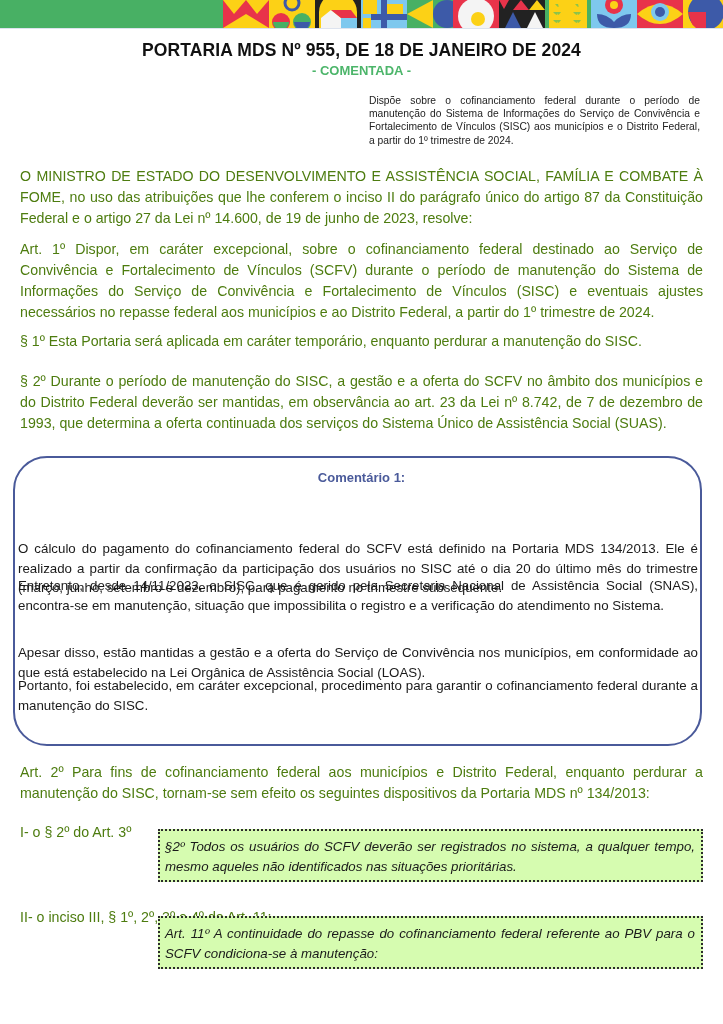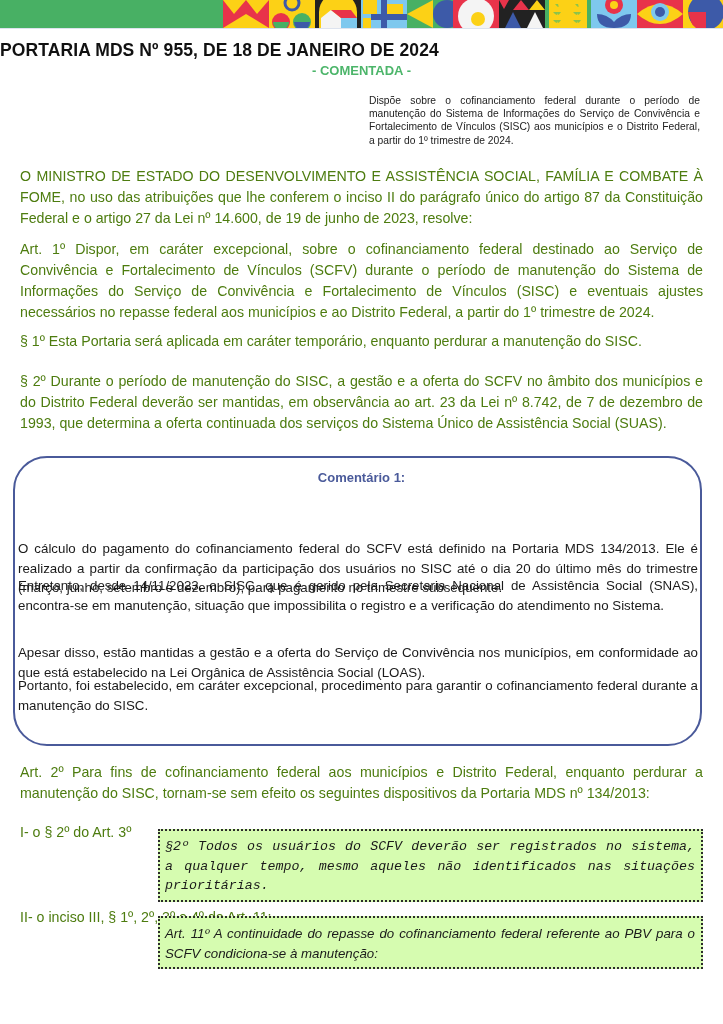--- a/index.html
+++ b/index.html
@@ -4,21 +4,21 @@
 <style>
   * { box-sizing: border-box; margin: 0; padding: 0; }
   html, body { width: 723px; height: 1024px; overflow: hidden; background: #ffffff; }
   body { font-family: "Liberation Sans", "DejaVu Sans", sans-serif; color: #1a1a1a; position: relative; }
 
   .banner { position: absolute; left: 0; top: 0; width: 723px; height: 28px; background: #48b064; overflow: hidden; }
   .banner-underline { position: absolute; left: 0; top: 28px; width: 723px; height: 1px; background: #dde3ee; }
   .tiles { position: absolute; left: 223px; top: 0; height: 28px; display: flex; }
   .tile { width: 46px; height: 28px; position: relative; overflow: hidden; }
 
-  .title { position: absolute; top: 40px; left: 0; width: 723px; font-weight: bold; font-size: 17.5px; color: #111; letter-spacing: 0.1px; }
+  .title { position: absolute; top: 40px; left: 0; width: 723px; text-align: center; font-weight: bold; font-size: 17.5px; color: #111; letter-spacing: 0.1px; }
   .subtitle { position: absolute; top: 63px; left: 0; width: 723px; text-align: center; font-weight: bold; font-size: 13px; color: #4cb56a; }
 
   .ementa { position: absolute; top: 94px; left: 369px; width: 331px; font-size: 10.3px; line-height: 13.2px; text-align: justify; color: #222; }
 
   .p { position: absolute; left: 20px; width: 683px; font-size: 14.2px; line-height: 21px; text-align: justify; color: #4d7c0f; }
 
   .comment-box { position: absolute; left: 13px; top: 456px; width: 689px; height: 290px; border: 2px solid #4a5a9a; border-radius: 34px; }
   .comment-title { position: absolute; top: 470px; left: 0; width: 723px; text-align: center; font-weight: bold; font-size: 13px; color: #4a5a9a; }
   .cp { position: absolute; left: 18px; width: 680px; font-size: 13.3px; line-height: 19.5px; text-align: justify; color: #1a1a1a; }
 
@@ -148,15 +148,15 @@
 
 <div class="comment-box"></div>
 <div class="comment-title">Comentário 1:</div>
 <div class="cp" style="top:503px;margin-top:36px;">O cálculo do pagamento do cofinanciamento federal do SCFV está definido na Portaria MDS 134/2013. Ele é realizado a partir da confirmação da participação dos usuários no SISC até o dia 20 do último mês do trimestre (março, junho, setembro e dezembro), para pagamento no trimestre subsequente.</div>
 <div class="cp" style="top:576px;">Entretanto, desde 14/11/2023, o SISC, que é gerido pela Secretaria Nacional de Assistência Social (SNAS), encontra-se em manutenção, situação que impossibilita o registro e a verificação do atendimento no Sistema.</div>
 <div class="cp" style="top:643px;">Apesar disso, estão mantidas a gestão e a oferta do Serviço de Convivência nos municípios, em conformidade ao que está estabelecido na Lei Orgânica de Assistência Social (LOAS).</div>
 <div class="cp" style="top:676px;">Portanto, foi estabelecido, em caráter excepcional, procedimento para garantir o cofinanciamento federal durante a manutenção do SISC.</div>
 
 <div class="p" style="top:762px;">Art. 2º Para fins de cofinanciamento federal aos municípios e Distrito Federal, enquanto perdurar a manutenção do SISC, tornam-se sem efeito os seguintes dispositivos da Portaria MDS nº 134/2013:</div>
 <div class="p" style="top:822px; width:auto;">I- o § 2º do Art. 3º</div>
-<div class="quote" style="top:829px;font-family:Liberation Mono, monospace;">§2º Todos os usuários do SCFV deverão ser registrados no sistema, a qualquer tempo, mesmo aqueles não identificados nas situações prioritárias.</div>
+<div class="quote" style="top:829px;">§2º Todos os usuários do SCFV deverão ser registrados no sistema, a qualquer tempo, mesmo aqueles não identificados nas situações prioritárias.</div>
 <div class="p" style="top:907px; width:auto;">II- o inciso III, § 1º, 2º, 3º e 4º do Art. 11;</div>
 <div class="quote" style="top:916px;">Art. 11º A continuidade do repasse do cofinanciamento federal referente ao PBV para o SCFV condiciona-se à manutenção:</div>
 
 </body></html>

